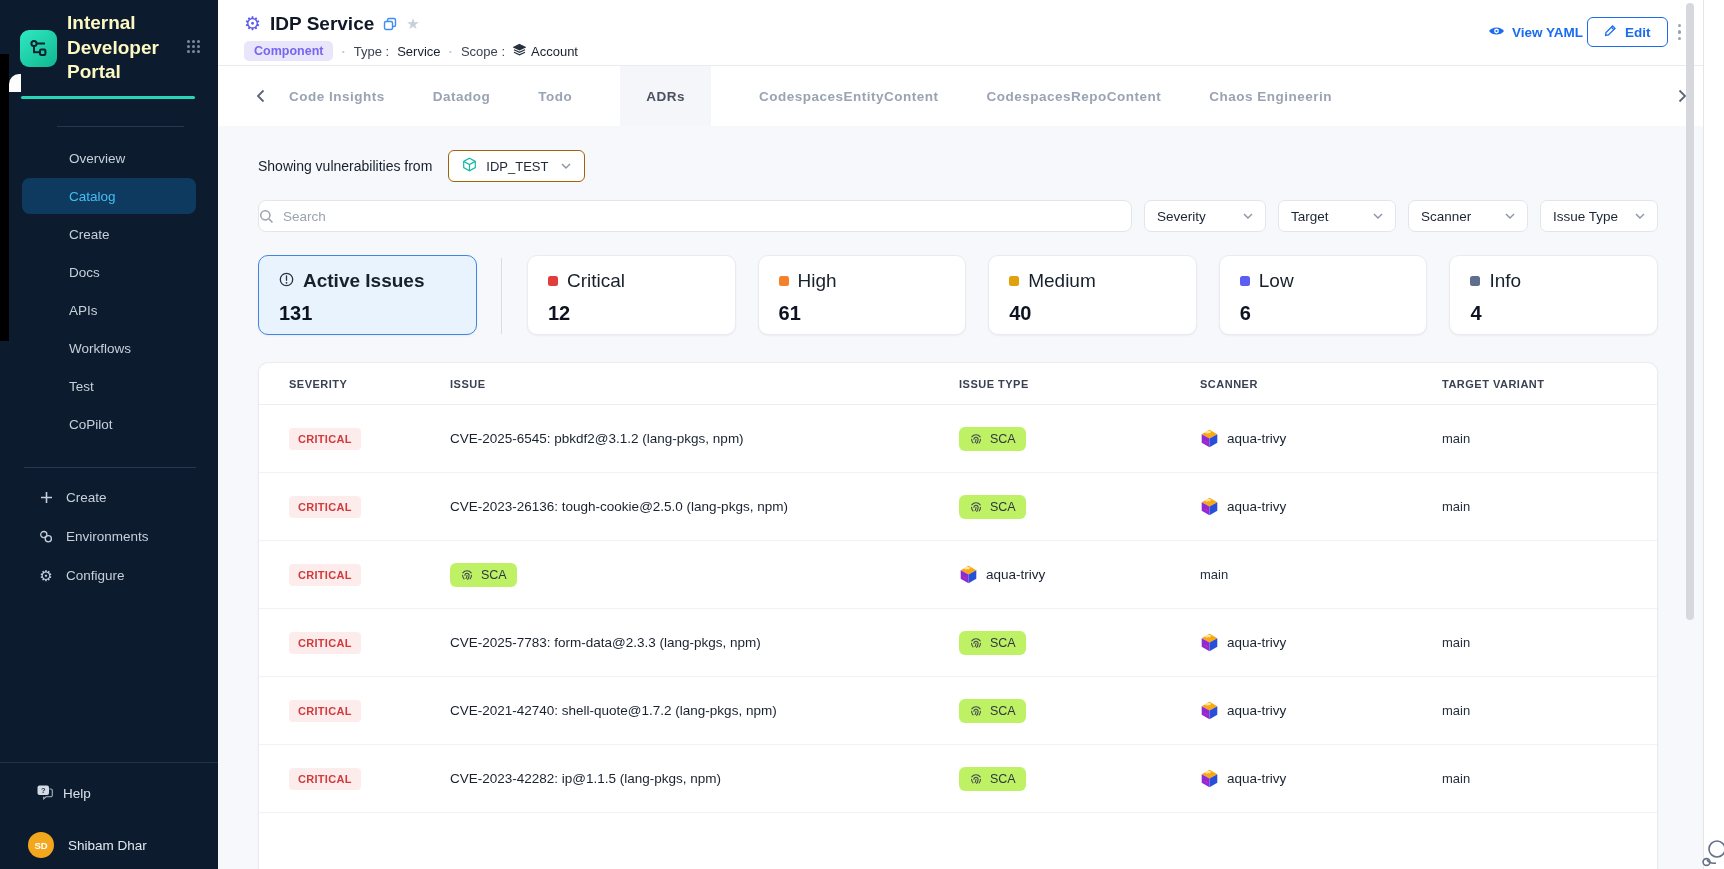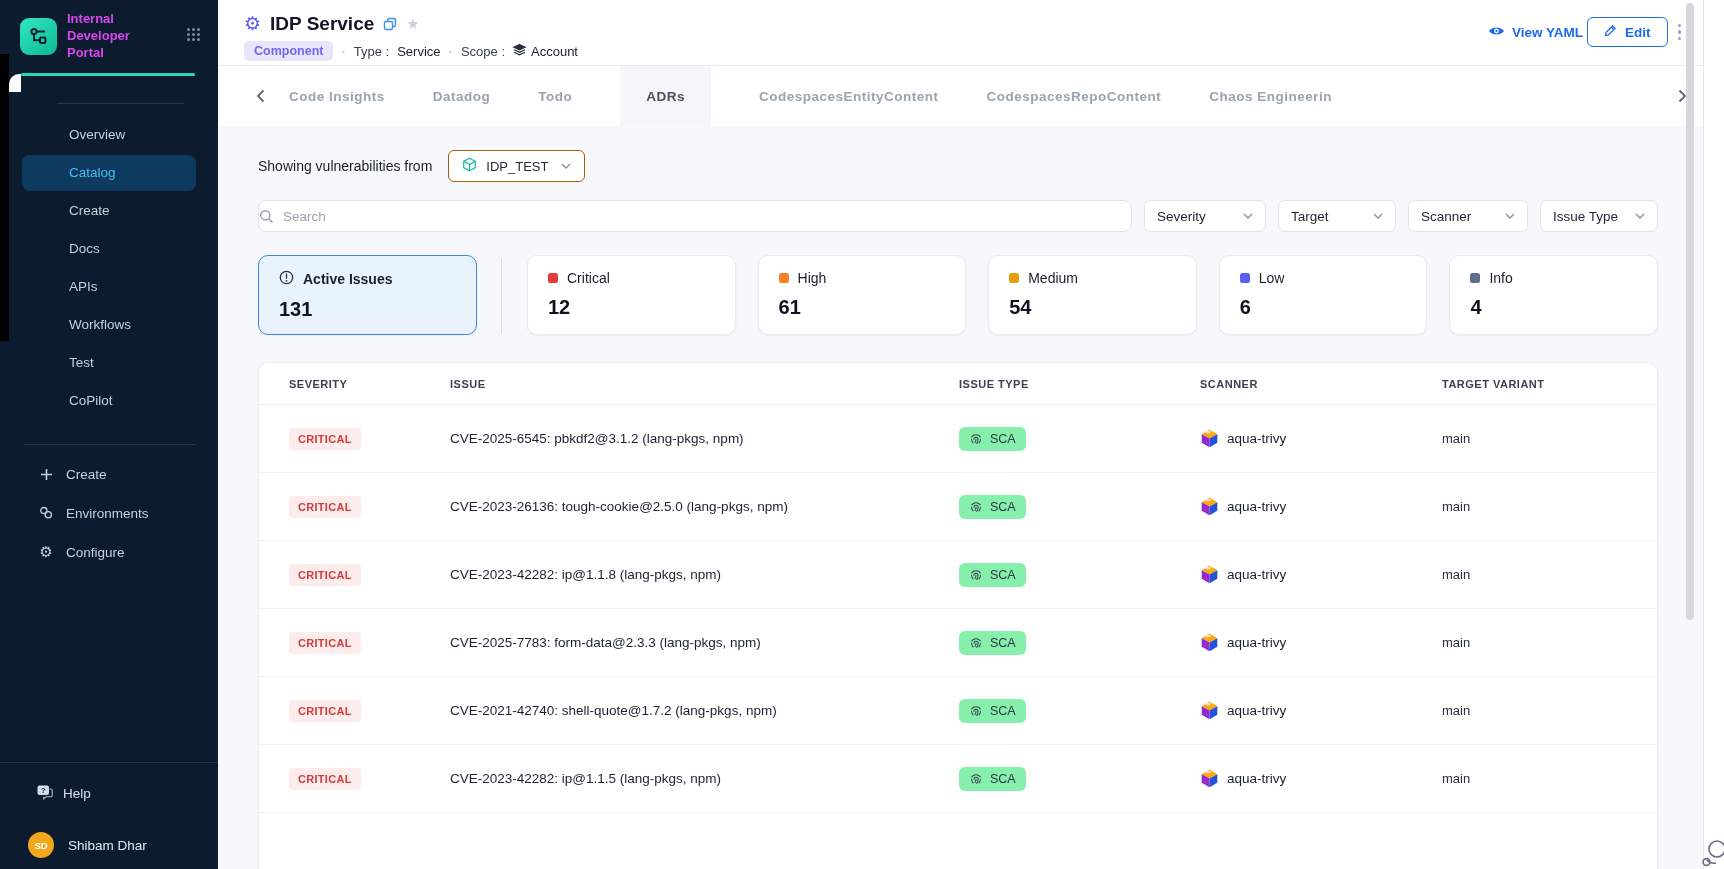--- a/index.html
+++ b/index.html
@@ -7,21 +7,21 @@
   .app { position:relative; width:1724px; height:869px; background:#fff; overflow:hidden; }
 
   
   .black-strip { position:absolute; left:0; top:54px; width:9px; height:287px; background:#000; z-index:6; }
   .white-notch { position:absolute; left:9px; top:74px; width:12px; height:18px; background:#fdfdfe; border-top-left-radius:10px; z-index:6; }
 
   
   .sidebar { position:absolute; left:0; top:0; width:218px; height:869px; background:#0c1c2e; display:flex; flex-direction:column; z-index:5; }
   .brand { display:flex; align-items:center; gap:10px; padding:11px 13px 9px 20px; }
   .logo { width:37px; height:37px; border-radius:9px; background:linear-gradient(140deg,#2fe9c4,#10b78f); flex:none; display:grid; place-items:center; }
-  .brand-title { color:#d946ef; font-size:13px; font-weight:700; line-height:1.3; width:100px; }
+  .brand-title { color:#fef9c3; font-size:19px; font-weight:700; line-height:1.3; width:100px; }
   .grid-icon { margin-left:auto; cursor:pointer; padding:4px; }
   .brand-rule { height:3px; background:#27d6b6; margin:2px 23px 0 21px; border-radius:2px; }
   .nav-sep1 { height:1px; background:#24394f; margin:27px 34px 6px 57px; }
   .nav { list-style:none; margin-top:5px; }
   .nav li { height:36px; margin:2px 22px; display:flex; align-items:center; padding-left:47px; color:#c7cfda; font-size:13.5px; border-radius:8px; cursor:pointer; white-space:nowrap; }
   .nav li.active { background:#0e3a60; color:#45bdf2; }
   .side-actions { margin-top:23px; }
   .side-sep2 { height:1px; background:#24394f; margin:0 22px 10px 24px; }
   .action { display:flex; align-items:center; height:39px; padding-left:38px; gap:12px; color:#c7cfda; font-size:13.5px; cursor:pointer; }
   .action .aicon { width:16px; display:grid; place-items:center; }
@@ -71,33 +71,33 @@
   .search-box input::placeholder { color:#9aa3af; }
   .filter { display:flex; justify-content:space-between; align-items:center; background:#fff; border:1px solid #e2e5ea; border-radius:7px; height:32px; padding:0 12px; font-size:13.5px; color:#1c2533; cursor:pointer; flex:none; }
   .f1{width:122px}.f2{width:118px}.f3{width:120px}.f4{width:118px}
 
   .cards-row { display:flex; align-items:stretch; margin-top:23px; height:80px; }
   .card { background:#fff; border:1px solid #e9ebf0; border-radius:10px; padding:14px 0 0 20px; box-shadow:0 1px 2px rgba(16,24,40,.05); cursor:pointer; }
   .card.active-card { width:219px; background:#e9f3fd; border:1.5px solid #3e86e2; flex:none; }
   .vsep { width:1px; background:#d9dde4; margin:3px 25px 1px 24px; flex:none; }
   .stats { display:flex; flex:1; gap:22px; }
   .stats .card { flex:1; }
-  .card-top { display:flex; align-items:center; gap:9px; font-size:14px; color:#18202c; font-weight:500; }
+  .card-top { display:flex; align-items:center; gap:9px; font-size:19px; color:#18202c; font-weight:500; }
   .active-card .card-top { font-weight:600; }
   .bullet { width:10px; height:10px; border-radius:2.5px; flex:none; }
   .card-num { font-size:20px; font-weight:700; color:#0d1320; margin-top:10px; }
 
   .table-card { margin-top:27px; background:#fff; border:1px solid #e9ebf0; border-radius:10px 10px 0 0; border-bottom:none; box-shadow:0 1px 2px rgba(16,24,40,.05); min-height:520px; }
   .thead,.trow { display:grid; grid-template-columns:161px 509px 241px 242px 1fr; align-items:center; padding-left:30px; }
   .thead { height:42px; border-bottom:1px solid #eceef2; }
   .th { font-size:11px; font-weight:700; letter-spacing:.5px; color:#3a4152; }
   .trow { height:68px; border-bottom:1px solid #f0f2f6; cursor:pointer; }
   .sev-badge { display:inline-block; justify-self:start; background:#fdecec; color:#d23b3b; font-size:11px; font-weight:700; letter-spacing:.3px; padding:5px 9px; border-radius:4px; }
   .issue-cell { font-size:13.5px; color:#1a2230; font-weight:500; }
-  .type-chip { display:inline-flex; justify-self:start; align-items:center; gap:7px; background:#86efac; border-radius:6px; padding:5px 10px; font-size:12.5px; color:#2e3644; font-weight:500; }
+  .type-chip { display:inline-flex; justify-self:start; align-items:center; gap:7px; background:#bef264; border-radius:6px; padding:5px 10px; font-size:12.5px; color:#2e3644; font-weight:500; }
   .scanner-cell { display:flex; align-items:center; gap:8px; font-size:13.5px; color:#1a2230; }
   .target-cell { font-size:13px; color:#27303f; }
 
   
   .outside { position:absolute; left:1704px; top:0; width:20px; height:869px; background:#fff; z-index:8; }
   .app-right-line { position:absolute; left:1703px; top:0; width:1px; height:869px; background:#e3e5e9; z-index:9; }
   .scroll-thumb { position:absolute; left:1686px; top:3px; width:8px; height:617px; background:#d6d8dd; border-radius:4px; z-index:9; cursor:pointer; }
   .corner-widget { position:absolute; left:1702px; top:838px; z-index:10; }
 </style>
 </head>
@@ -353,21 +353,21 @@
                 <span class="bullet" style="background-color: rgb(245, 130, 42);"></span>
                 <span>High</span>
               </div>
             <div class="card-num">61</div>
           </div>
           <div class="card">
             <div class="card-top">
                 <span class="bullet" style="background-color: rgb(224, 161, 11);"></span>
                 <span>Medium</span>
               </div>
-            <div class="card-num">54</div>
+            <div class="card-num">40</div>
           </div>
           <div class="card">
             <div class="card-top">
                 <span class="bullet" style="background-color: rgb(91, 94, 240);"></span>
                 <span>Low</span>
               </div>
             <div class="card-num">6</div>
           </div>
           <div class="card">
             <div class="card-top">
@@ -437,21 +437,20 @@
         <path d="M5.5 3.6 a5.5 3 0 0 1 6 -0.6" stroke="#ffffff" stroke-width="0.9" fill="none"></path>
         <path d="M6.8 4.4 a3.5 2 0 0 1 4 -0.4" stroke="#ffffff" stroke-width="0.9" fill="none"></path>
       </svg>
       <span class="scanner-label">aqua-trivy</span>
     </span>
     <span class="target-cell">main</span>
   </div>
 
   <div class="trow">
     <span class="sev-badge">CRITICAL</span>
-    <span class="issue-cell">CVE-2023-42282: ip@1.1.8 (lang-pkgs, npm)</span>
     <span class="type-chip">
       <svg width="14" height="14" viewBox="0 0 16 16" fill="none" stroke="#3e4553" stroke-width="1.2" stroke-linecap="round">
         <path d="M3.2 5.6 A6 6 0 0 1 12.8 5.6"></path>
         <path d="M4.6 12.4 A5.2 5.2 0 0 1 3 8.4"></path>
         <path d="M13 8.2 a5 5 0 0 1 -1.4 4.2"></path>
         <path d="M5.6 8.4 a2.4 2.4 0 0 1 4.8 0 c0 1.8-.6 3.4-1.6 4.6"></path>
         <path d="M8 8.4 c0 1.4-.4 2.6-1.1 3.6"></path>
       </svg>
       <span class="type-label">SCA</span>
     </span>

